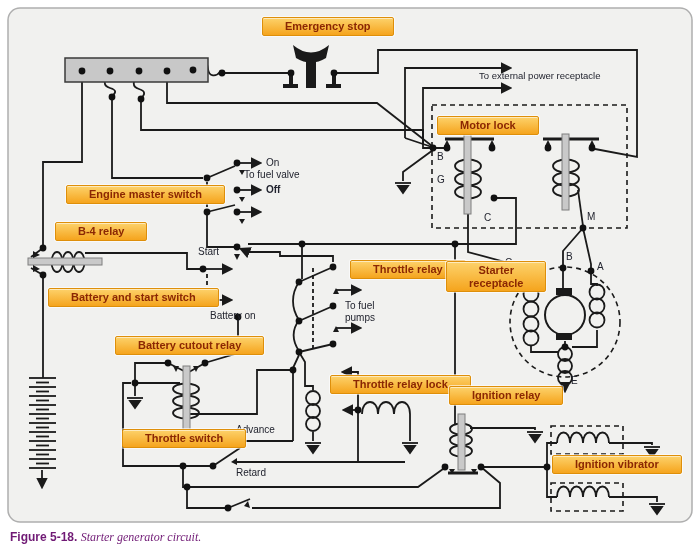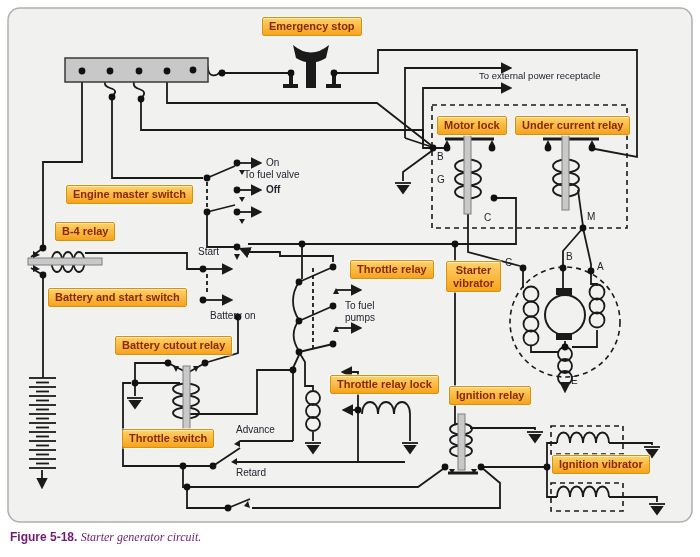--- a/index.html
+++ b/index.html
@@ -1,20 +1,20 @@
 <!DOCTYPE html>
 <html><head>
 <meta charset="utf-8">
 <style>
   html,body{margin:0;padding:0;background:#ffffff;}
   #stage{position:relative;width:700px;height:557px;font-family:"Liberation Sans",sans-serif;overflow:hidden;}
   svg{position:absolute;left:0;top:0;}
   .lbl{position:absolute;font-size:11px;font-weight:bold;color:#8B2703;
        background:linear-gradient(#FDD26B,#F5A41D);border:1px solid #DE8F0A;border-radius:2px;
-       padding:2px 6px;white-space:nowrap;box-shadow:inset 0 1px 0 rgba(255,255,255,.55), 0 0 0 1px rgba(255,255,255,.6);
+       padding:2px 22px;white-space:nowrap;box-shadow:inset 0 1px 0 rgba(255,255,255,.55), 0 0 0 1px rgba(255,255,255,.6);
        line-height:1.15;z-index:3;}
   .lbl.center{text-align:center;}
   .ann{position:absolute;font-size:10px;color:#22242f;white-space:nowrap;z-index:2;line-height:1.2;}
   .term{position:absolute;font-size:10px;color:#22242f;white-space:nowrap;z-index:2;}
   .caption{position:absolute;left:10px;top:530px;font-size:12px;color:#701a75;z-index:2;}
   .caption .fig{font-weight:bold;font-family:"Liberation Sans",sans-serif;}
   .caption .cap{font-style:italic;font-family:"Liberation Serif",serif;}
 </style>
 </head>
 <body>
@@ -313,24 +313,23 @@
   <div class="lbl" style="left:262px;top:17px;">Emergency stop</div>
   <div class="lbl" style="left:66px;top:185px;">Engine master switch</div>
   <div class="lbl" style="left:55px;top:222px;">B-4 relay</div>
   <div class="lbl" style="left:48px;top:288px;">Battery and start switch</div>
   <div class="lbl" style="left:115px;top:336px;">Battery cutout relay</div>
   <div class="lbl" style="left:122px;top:429px;text-align:center;">Throttle switch</div>
   <div class="lbl" style="left:350px;top:260px;">Throttle relay</div>
   <div class="lbl" style="left:330px;top:375px;">Throttle relay lock</div>
   <div class="lbl center" style="left:446px;top:261px;">
     <span>Starter</span><br>
-    <span>vibrator</span>
+    <span>receptacle</span>
   </div>
   <div class="lbl" style="left:437px;top:116px;">Motor lock</div>
-  <div class="lbl" style="left:515px;top:116px;">Under current relay</div>
   <div class="lbl" style="left:449px;top:386px;">Ignition relay</div>
   <div class="lbl" style="left:552px;top:455px;">Ignition vibrator</div>
 
   <div class="ann" style="left:479px;top:70px;font-size:9.5px;">To external power receptacle</div>
   <div class="ann" style="left:266px;top:157px;">On</div>
   <div class="ann" style="left:244px;top:169px;">To fuel valve</div>
   <div class="ann" style="left:266px;top:184px;font-weight:bold;">Off</div>
   <div class="ann" style="left:198px;top:246px;">Start</div>
   <div class="ann" style="left:178px;top:310px;padding-left:32px;">Battery on</div>
   <div class="ann" style="left:345px;top:300px;">

